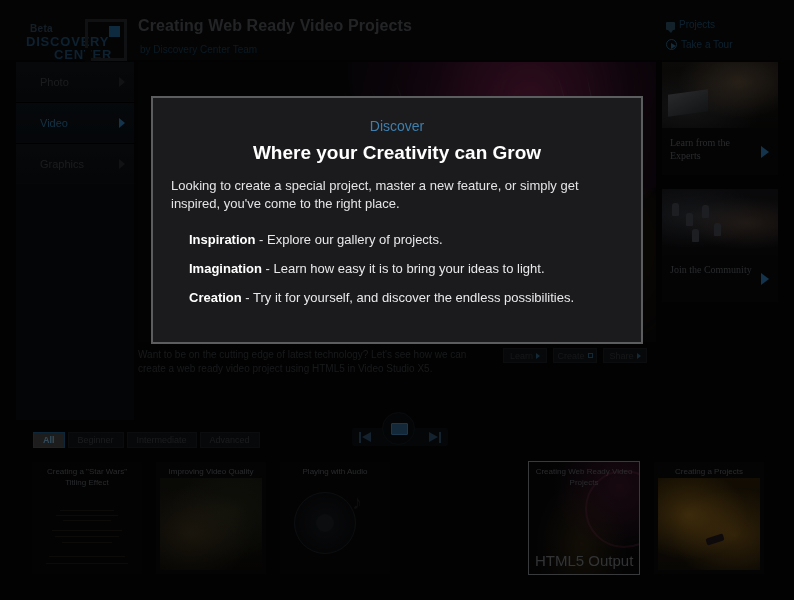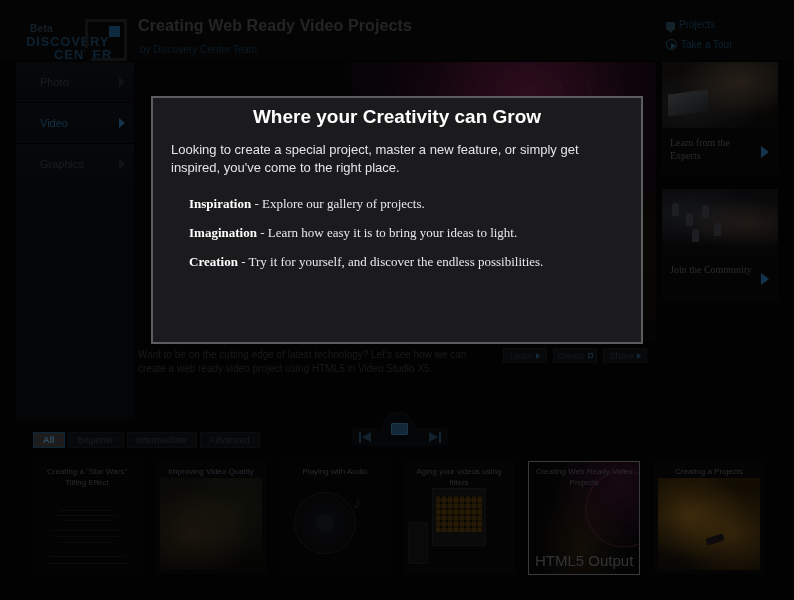--- a/index.html
+++ b/index.html
@@ -454,21 +454,20 @@
   #modal-body {
     margin: 13px 18px 0 18px;
     font-size: 13px; line-height: 18px; color: #e4e4e6;
   }
   #modal-list {
     margin: 18px 0 0 36px;
   }
   .ml-item {
     font-size: 13px; line-height: 18px; color: #e9e9eb;
     margin-bottom: 11px;
-    font-family: Liberation Serif, serif;
   }
   .ml-item b { color: #ffffff; }
 </style>
 </head>
 <body>
 
 <div id="app">
 
   <div id="header">
 
@@ -583,28 +582,20 @@
 
     <div class="thumb" style="left:280px;">
       <div class="thumb-art art-audio">
         <div class="disc"></div>
         <div class="disc-hub"></div>
         <div class="note">♪</div>
       </div>
       <div class="thumb-title">Playing with Audio</div>
     </div>
 
-    <div class="thumb" style="left:404px;">
-      <div class="thumb-art art-filters">
-        <div class="sidecol"></div>
-        <div class="panel"></div>
-        <div class="grid"></div>
-      </div>
-      <div class="thumb-title">Aging your videos using filters</div>
-    </div>
 
     <div class="thumb selected" style="left:528px;">
       <div class="thumb-art art-html5">
         <div class="ring"></div>
       </div>
       <div class="thumb-title">Creating Web Ready Video Projects</div>
       <div class="thumb-badge">HTML5 Output</div>
     </div>
 
     <div class="thumb" style="left:654px;">
@@ -634,20 +625,21 @@
         <div class="person-ico" style="left:30px; top:40px;"></div>
         <div class="person-ico" style="left:52px; top:34px;"></div>
       </div>
       <div class="rc-label">Join the Community</div>
       <div class="rc-chev"></div>
     </div>
   </div>
 
   <div id="modal-backdrop"></div>
   <div id="modal">
+    <div id="modal-eyebrow">Discover</div>
     <div id="modal-title">Where your Creativity can Grow</div>
     <div id="modal-body">Looking to create a special project, master a new feature, or simply get inspired, you've come to the right place.</div>
     <div id="modal-list">
       <div class="ml-item">
         <b>Inspiration</b><span> - Explore our gallery of projects.</span>
       </div>
       <div class="ml-item">
         <b>Imagination</b><span> - Learn how easy it is to bring your ideas to light.</span>
       </div>
       <div class="ml-item">

